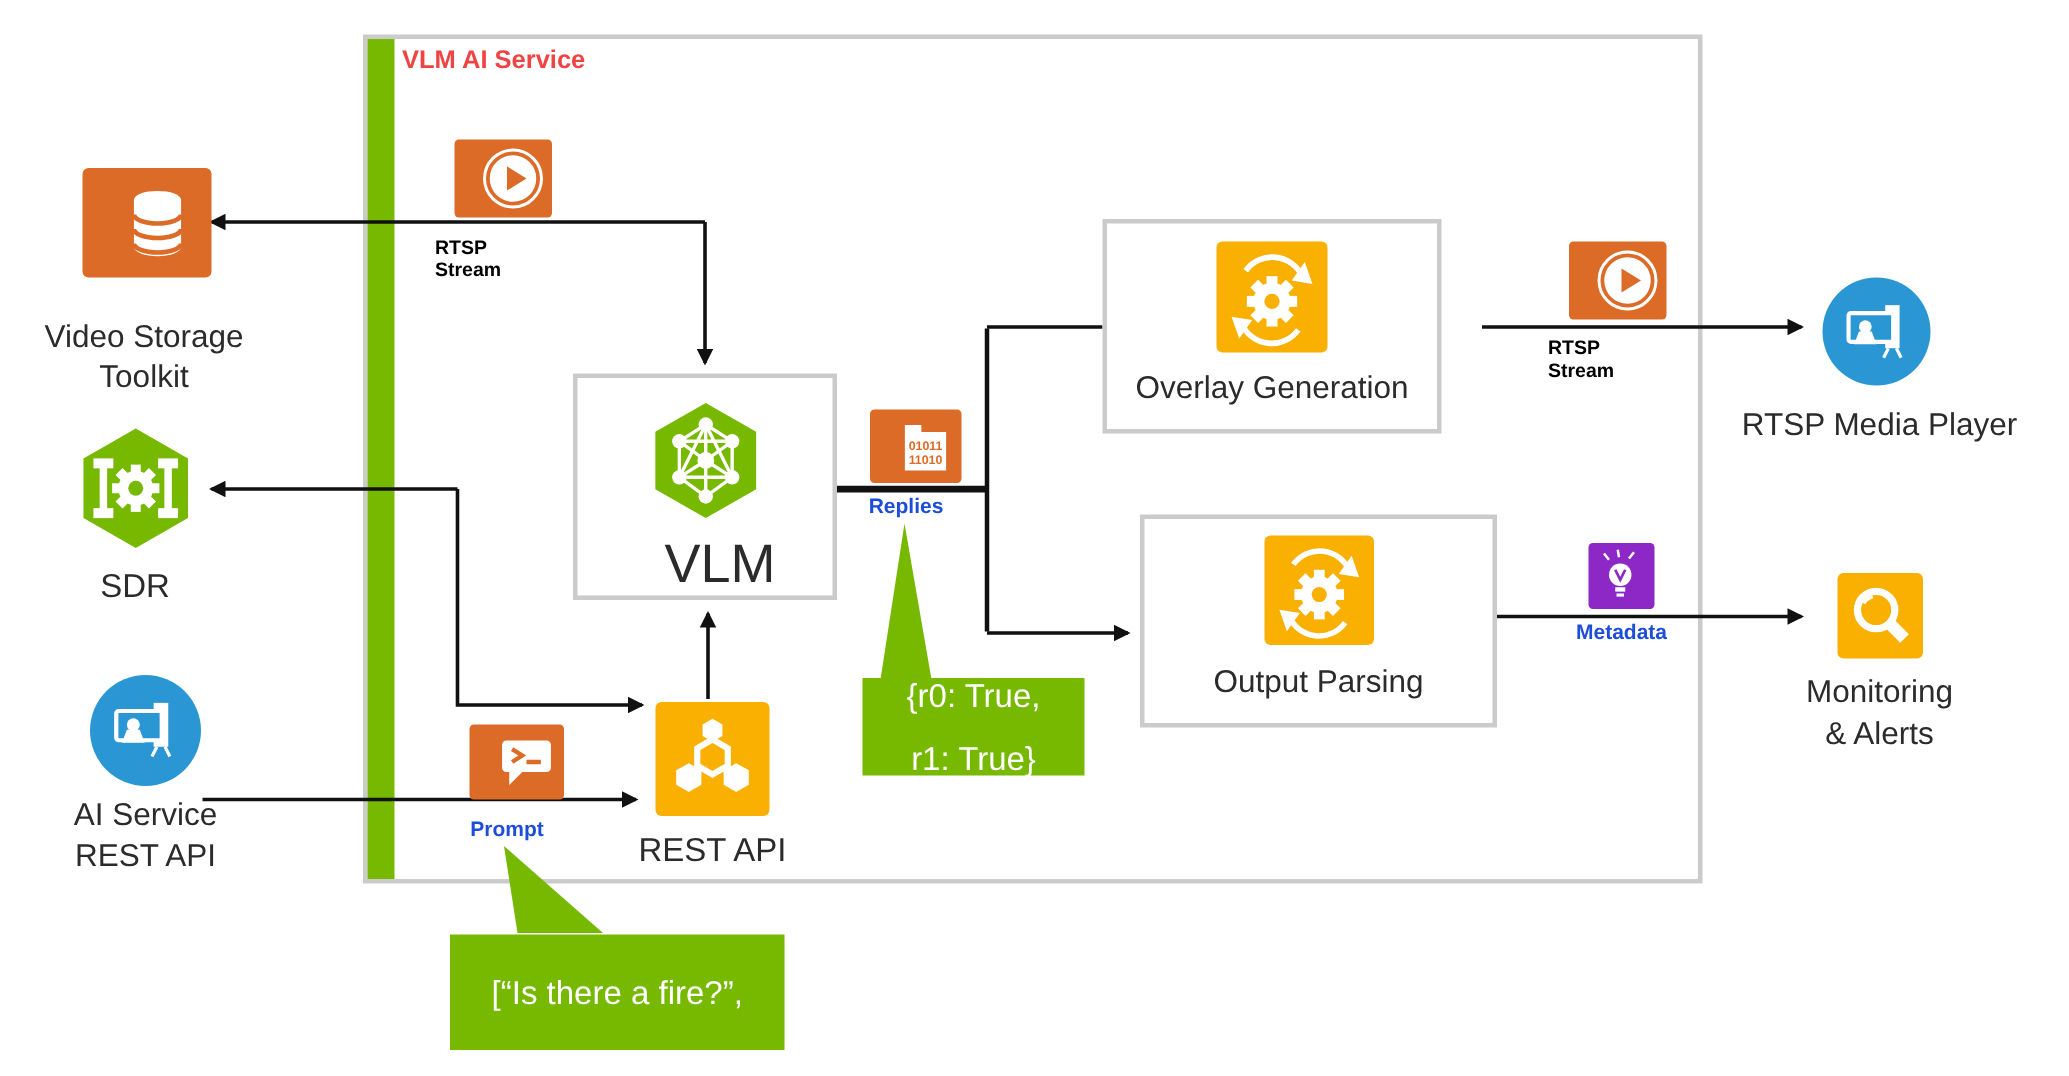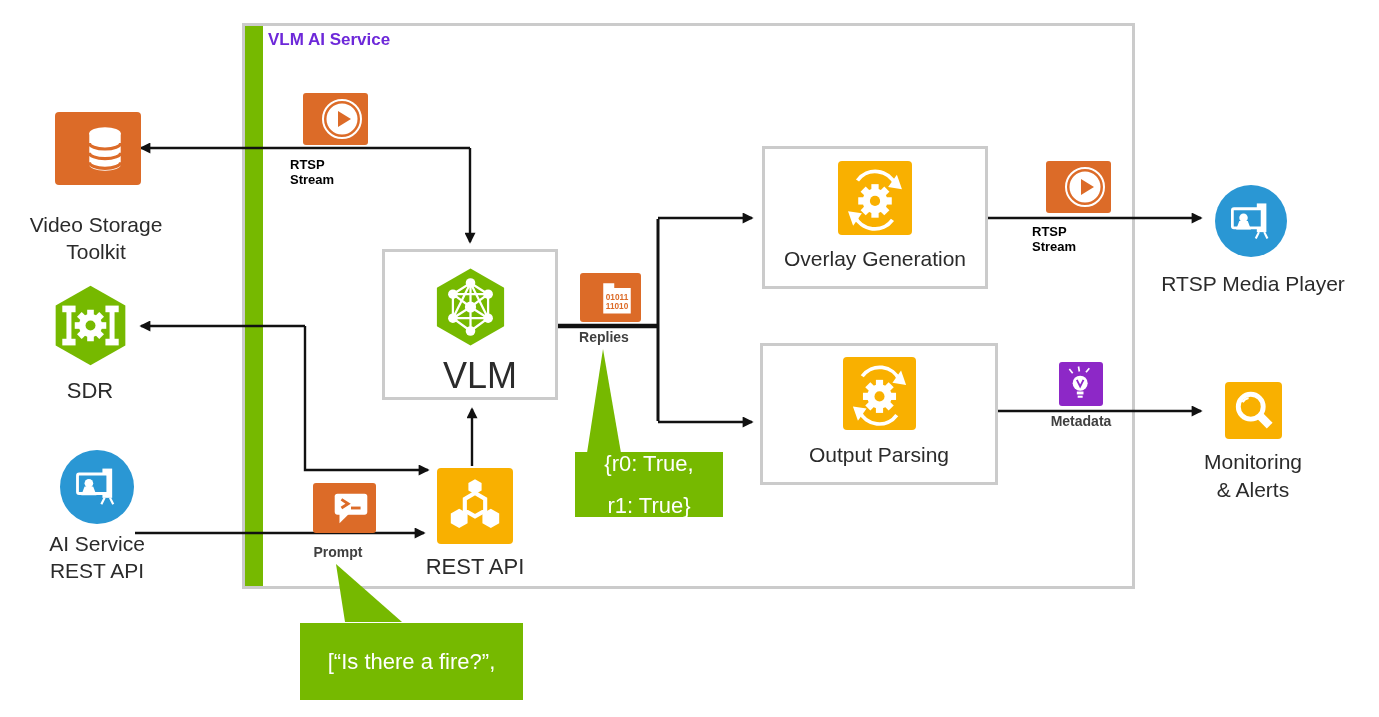--- a/index.html
+++ b/index.html
@@ -11,32 +11,32 @@
     position:relative; width:1379px; height:717px; overflow:hidden; background:#fff;
     font-family:"Liberation Sans","DejaVu Sans",sans-serif; color:var(--c-text);
   }
   .abs{position:absolute;}
   .z0{z-index:0;} .z1{z-index:1;} .z2{z-index:2;}
   .service-box{
     left:242px; top:23px; width:893px; height:566px; box-sizing:border-box;
     border:3px solid var(--c-box-border); background:transparent;
   }
   .green-bar{ left:245px; top:26px; width:18px; height:560px; background:var(--c-green); }
-  .service-title{ left:268px; top:30px; font-size:17px; font-weight:bold; color:#6d28d9; white-space:nowrap;text-align:right; }
+  .service-title{ left:268px; top:30px; font-size:17px; font-weight:bold; color:#ef4444; white-space:nowrap;text-align:right; }
   .inner-box{
     box-sizing:border-box; border:3px solid var(--c-box-border); background:#fff;
     display:flex; flex-direction:column; align-items:center;
   }
   .icon-sq{ border-radius:4px; display:flex; align-items:center; justify-content:center; }
   .icon-circle{ border-radius:50%; display:flex; align-items:center; justify-content:center; }
   .bg-or{background:var(--c-orange);padding-left:13px;} .bg-ye{background:var(--c-yellow);}
   .bg-bl{background:var(--c-blue);} .bg-pu{background:var(--c-purple);}
   .lbl{ text-align:center; color:var(--c-text); font-size:21px; line-height:27px; }
   .lbl-sm{ text-align:left; color:#000; font-weight:bold; font-size:13px; line-height:15px; }
-  .lbl-md{ text-align:center; color:#404040; font-weight:bold; font-size:14px; line-height:16px; }
+  .lbl-md{ text-align:center; color:#1d4ed8; font-weight:bold; font-size:14px; line-height:16px; }
   .vlm-label{ font-size:36px; margin-top:8px; color:var(--c-text);margin-left:20px; }
   .box-label{ font-size:21px; color:var(--c-text); }
   .bubble{
     background:var(--c-green); color:#fff; text-align:center;
     display:flex; flex-direction:column; justify-content:center;
     font-size:22px; line-height:30px; white-space:nowrap;gap:12px;
   }
   svg .f-w{fill:#fff;} svg .f-none{fill:none;}
   svg .s-w{stroke:#fff;} 
   svg .f-or{fill:var(--c-orange);} svg .s-or{stroke:var(--c-orange);}
@@ -194,21 +194,21 @@
 
   <div class="abs z2 icon-sq bg-or" style="left:580px;top:273px;width:48px;height:49px;border-radius:3px;">
     <svg width="44" height="44" viewBox="0 0 48 48">
       <polygon class="f-w" points="9,8 21,8 21,13 39,13 39,41 9,41"></polygon>
       <text x="24" y="26" text-anchor="middle" font-size="9" font-weight="bold" fill="var(--c-orange)">01011</text>
       <text x="24" y="36" text-anchor="middle" font-size="9" font-weight="bold" fill="var(--c-orange)">11010</text>
     </svg>
   </div>
   <div class="abs z2 lbl-md" style="left:564px;top:329px;width:80px;">Replies</div>
 
-  <div class="abs z2 inner-box" style="left:762px;top:146px;width:226px;height:143px;">
+  <div class="abs z2 inner-box" style="left:735px;top:146px;width:226px;height:143px;">
     <div class="icon-sq bg-ye" style="width:74px;height:74px;margin-top:12px;">
       <svg width="70" height="70" viewBox="0 0 48 48">
         <g class="f-none s-w" stroke-width="2.6">
           <path d="M12,12 A15,15 0 0 1 38,15"></path>
           <path d="M36,39 A15,15 0 0 1 10,36"></path>
         </g>
         <polygon class="f-w" points="39,8 42.5,18 33,16.5"></polygon>
         <polygon class="f-w" points="9,43 5.5,33 15,34.5"></polygon>
         <g class="f-w">
           <rect x="21.5" y="14.5" width="5" height="6"></rect>

